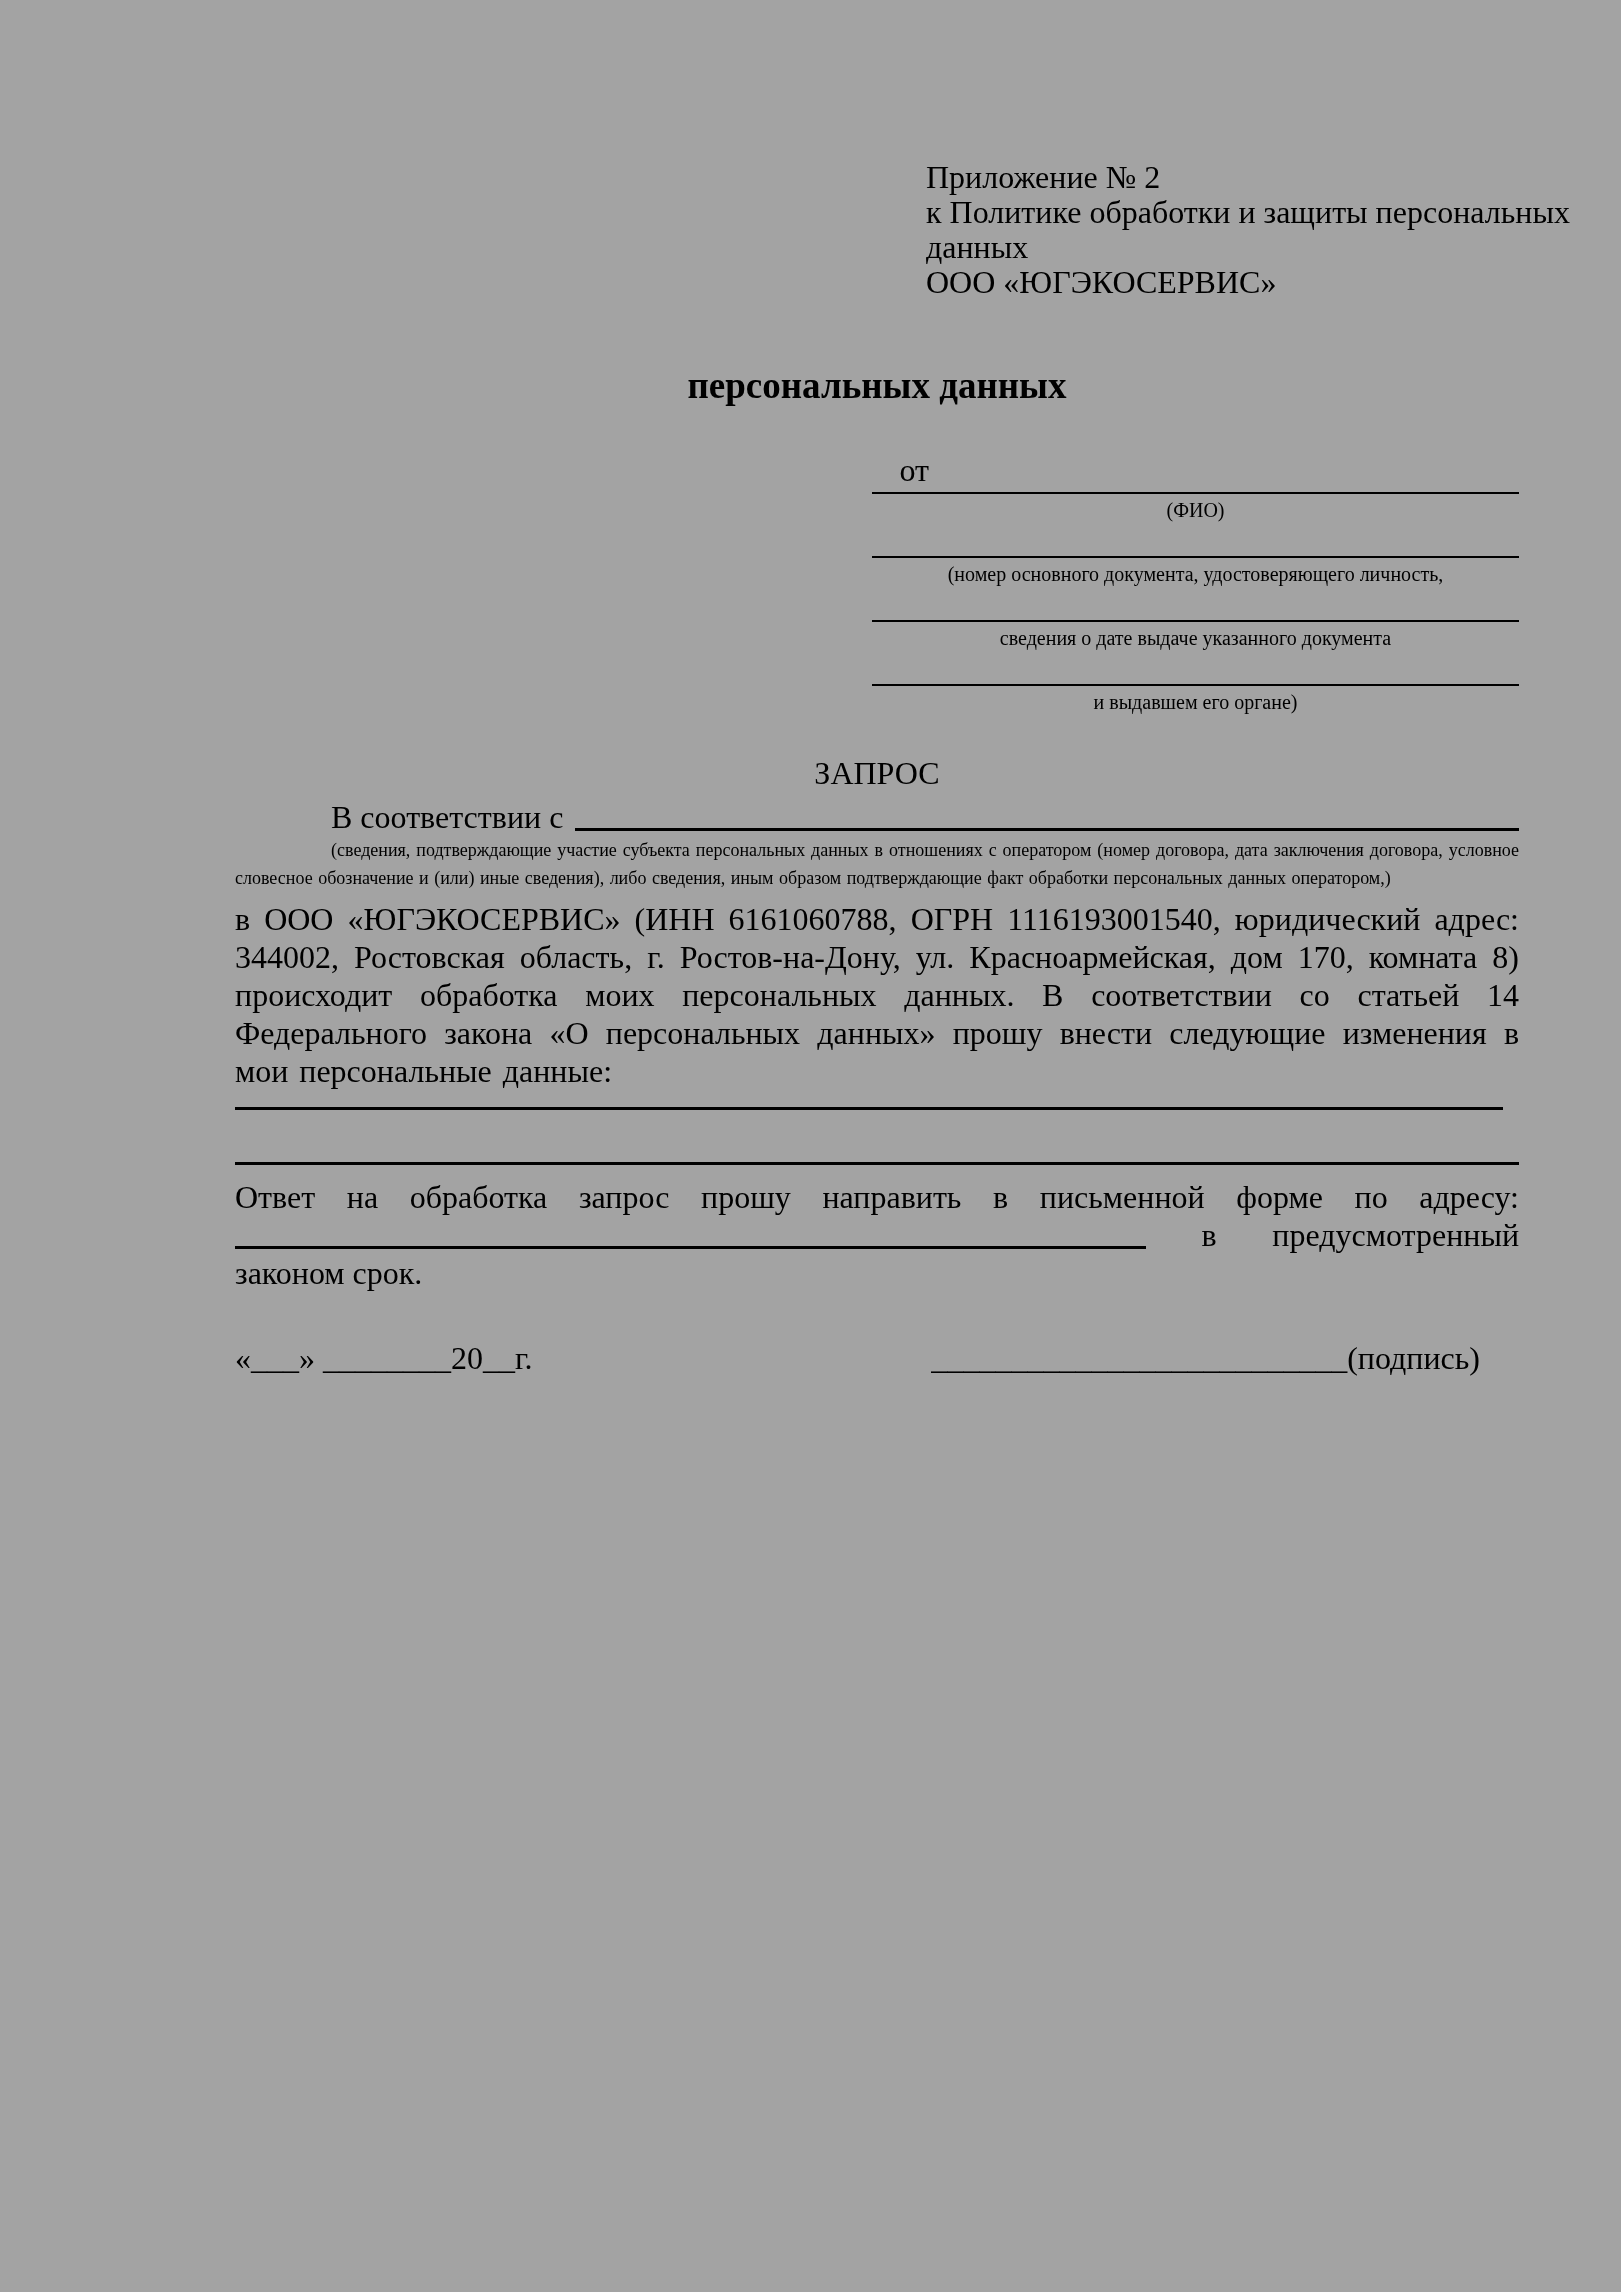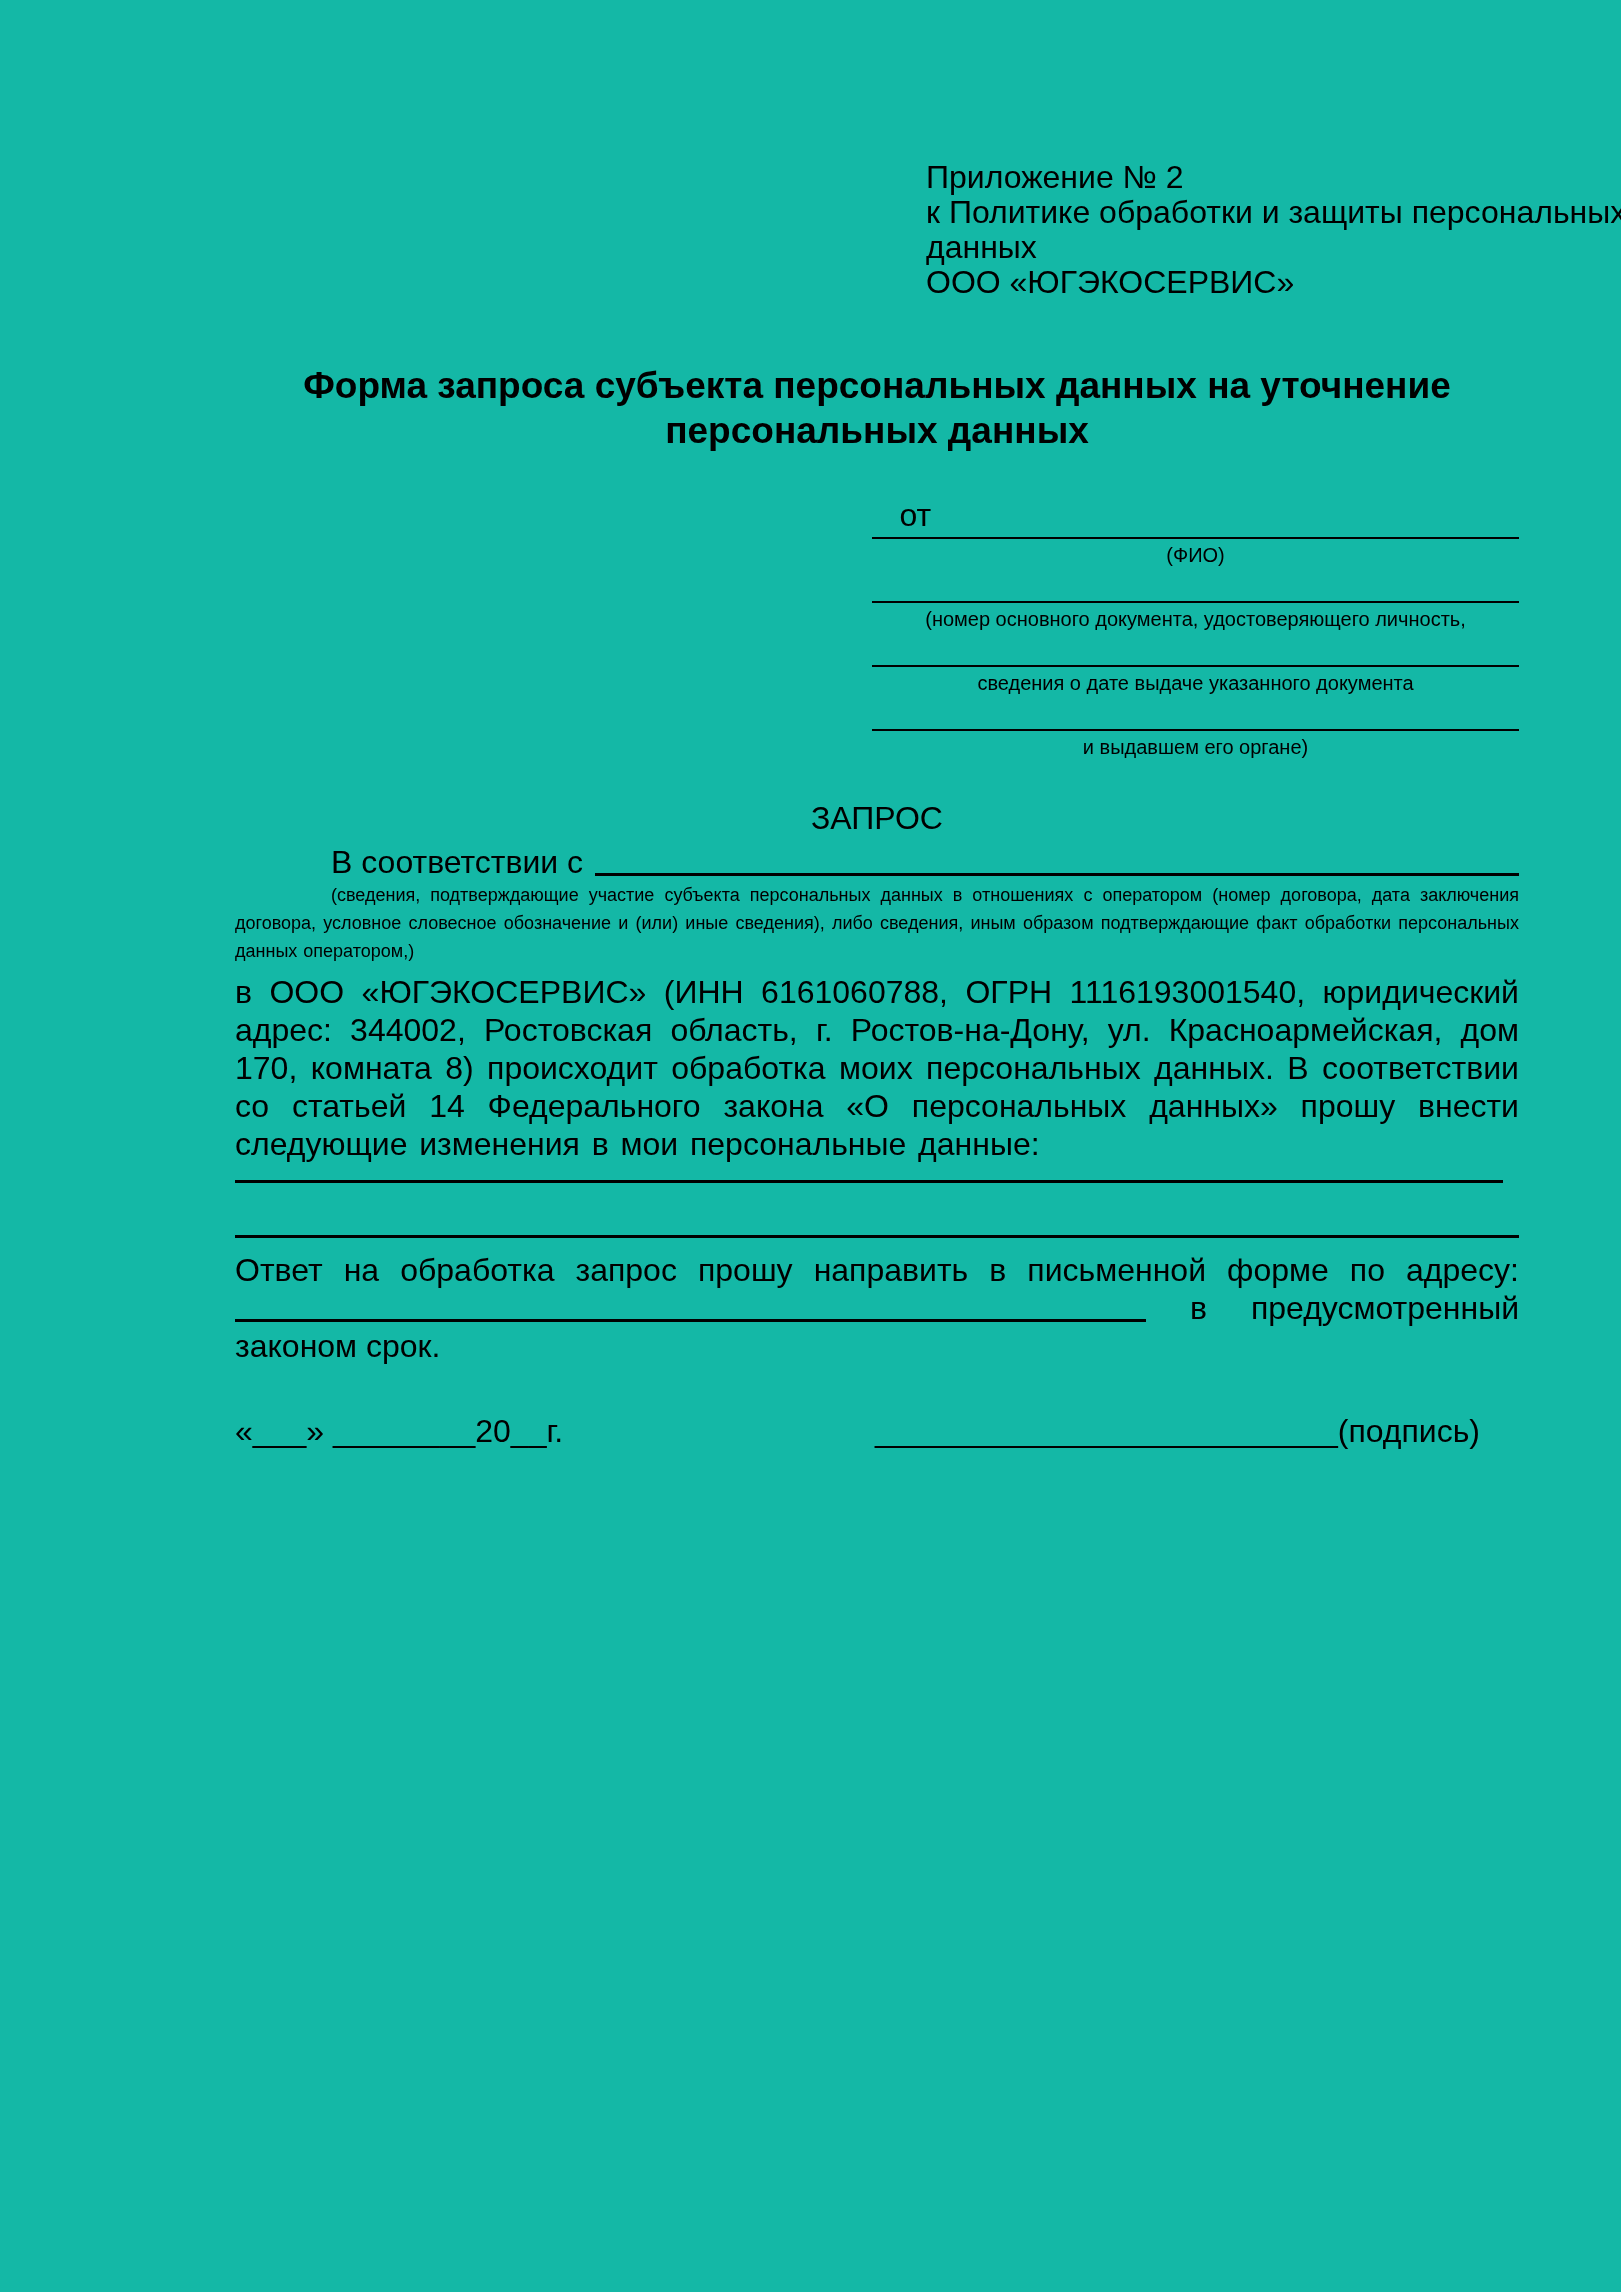--- a/index.html
+++ b/index.html
@@ -5,23 +5,23 @@
   html, body {
     margin: 0;
     padding: 0;
     background: #ffffff;
   }
   .page {
     box-sizing: border-box;
     width: 1621px;
     height: 2293px;
     margin: 0 auto;
-    background: #14b8a6;
+    background: #a3a3a3;
     color: #000000;
-    font-family: Liberation Sans, sans-serif;
+    font-family: Liberation Serif, serif;
     font-size: 32px;
     line-height: 38px;
     padding: 160px 102px 0 235px;
     overflow: hidden;
   }
 
   
   .appendix { margin-left: 691px; line-height: 35px; }
   .appendix div { white-space: nowrap; }
 
@@ -86,21 +86,20 @@
 <div class="page">
 
   <div class="appendix">
     <div>Приложение № 2</div>
     <div>к Политике обработки и защиты персональных</div>
     <div>данных</div>
     <div>ООО «ЮГЭКОСЕРВИС»</div>
   </div>
 
   <div class="title">
-    <div>Форма запроса субъекта персональных данных на уточнение</div>
     <div>персональных данных</div>
   </div>
 
   <div class="addressee">
     <div class="addr-from">от</div>
 
     <div class="fields">
       <div class="field">
         <div class="field-line"></div>
         <div class="field-caption">(ФИО)</div>

